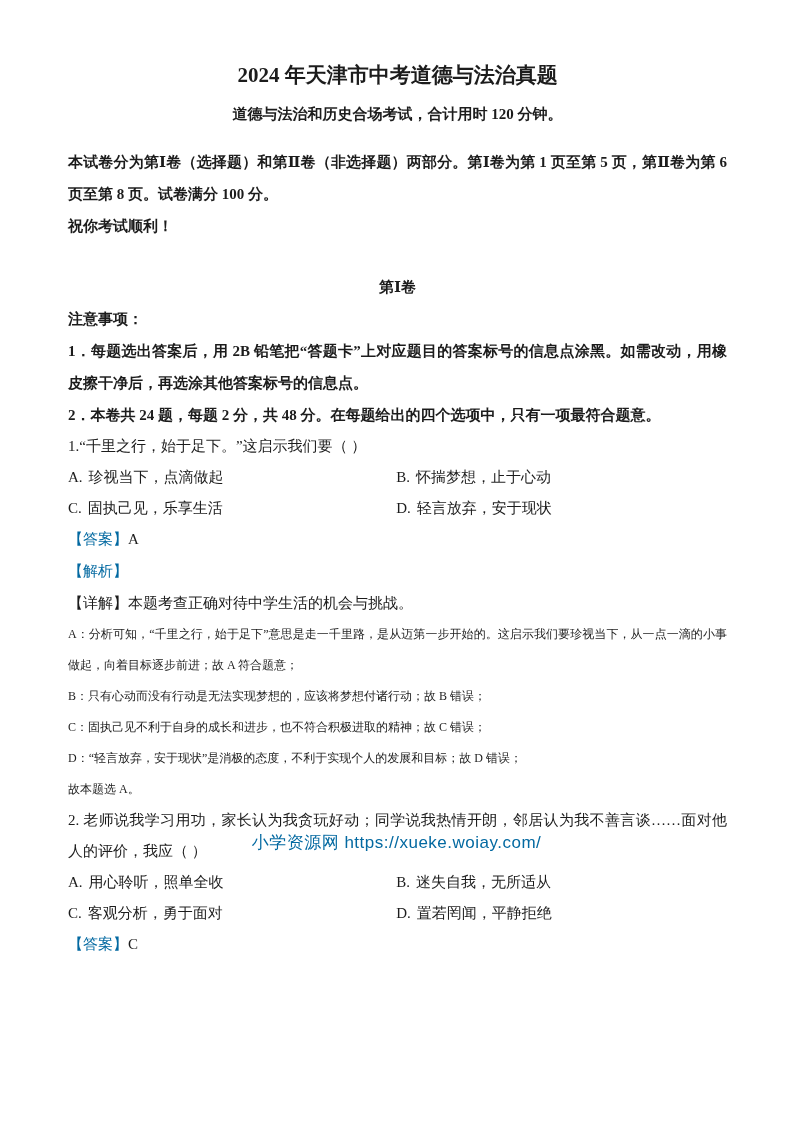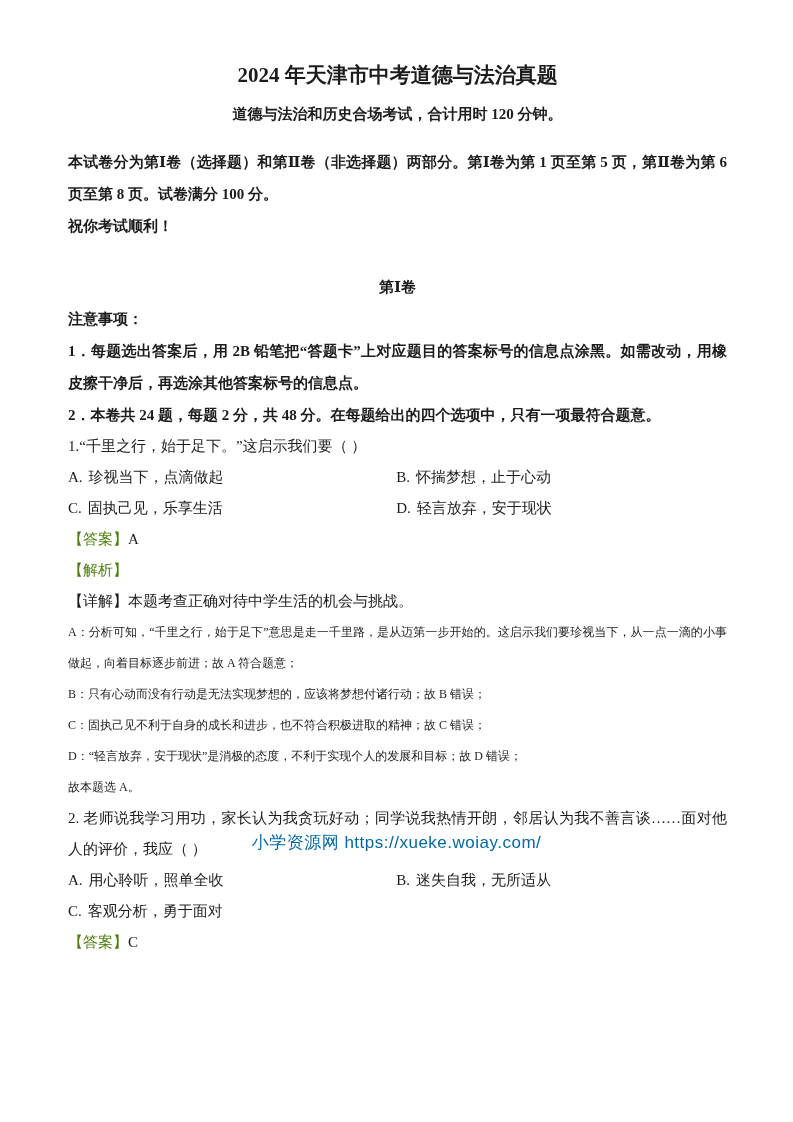--- a/index.html
+++ b/index.html
@@ -48,21 +48,21 @@
   .stem { font-size: 15px; line-height: 31px; text-align: justify; }
   .options {
     display: grid;
     grid-template-columns: 49.8% 50.2%;
     font-size: 15px;
     line-height: 31px;
   }
   .option { white-space: nowrap; }
   .opt-label { margin-right: 6px; }
   .answer-row, .analysis-row { font-size: 15px; line-height: 31px; }
-  .tag-blue { color: #4d7c0f; }
+  .tag-blue { color: #0369a1; font-family: Liberation Mono, monospace; }
   .detail-para { font-size: 12px; line-height: 31px; text-align: justify; }
   .detail-wrap { font-size: 15px; line-height: 31px; }
   .footer {
     position: absolute;
     left: 0; right: 0;
     bottom: 26px;
     text-align: center;
     font-family: "Liberation Sans", "DejaVu Sans", sans-serif;
     font-size: 17px;
     color: #0369a1;
@@ -128,20 +128,23 @@
     <div class="options">
       <div class="option">
         <span class="opt-label">A.</span><span>用心聆听，照单全收</span>
       </div>
       <div class="option">
         <span class="opt-label">B.</span><span>迷失自我，无所适从</span>
       </div>
       <div class="option">
         <span class="opt-label">C.</span><span>客观分析，勇于面对</span>
       </div>
+      <div class="option">
+        <span class="opt-label">D.</span><span>置若罔闻，平静拒绝</span>
+      </div>
     </div>
     <div class="answer-row">
       <span class="tag-blue">【答案】</span><span>C</span>
     </div>
   </div>
 
   <div class="footer">小学资源网 https://xueke.woiay.com/</div>
 
 </div>
 

